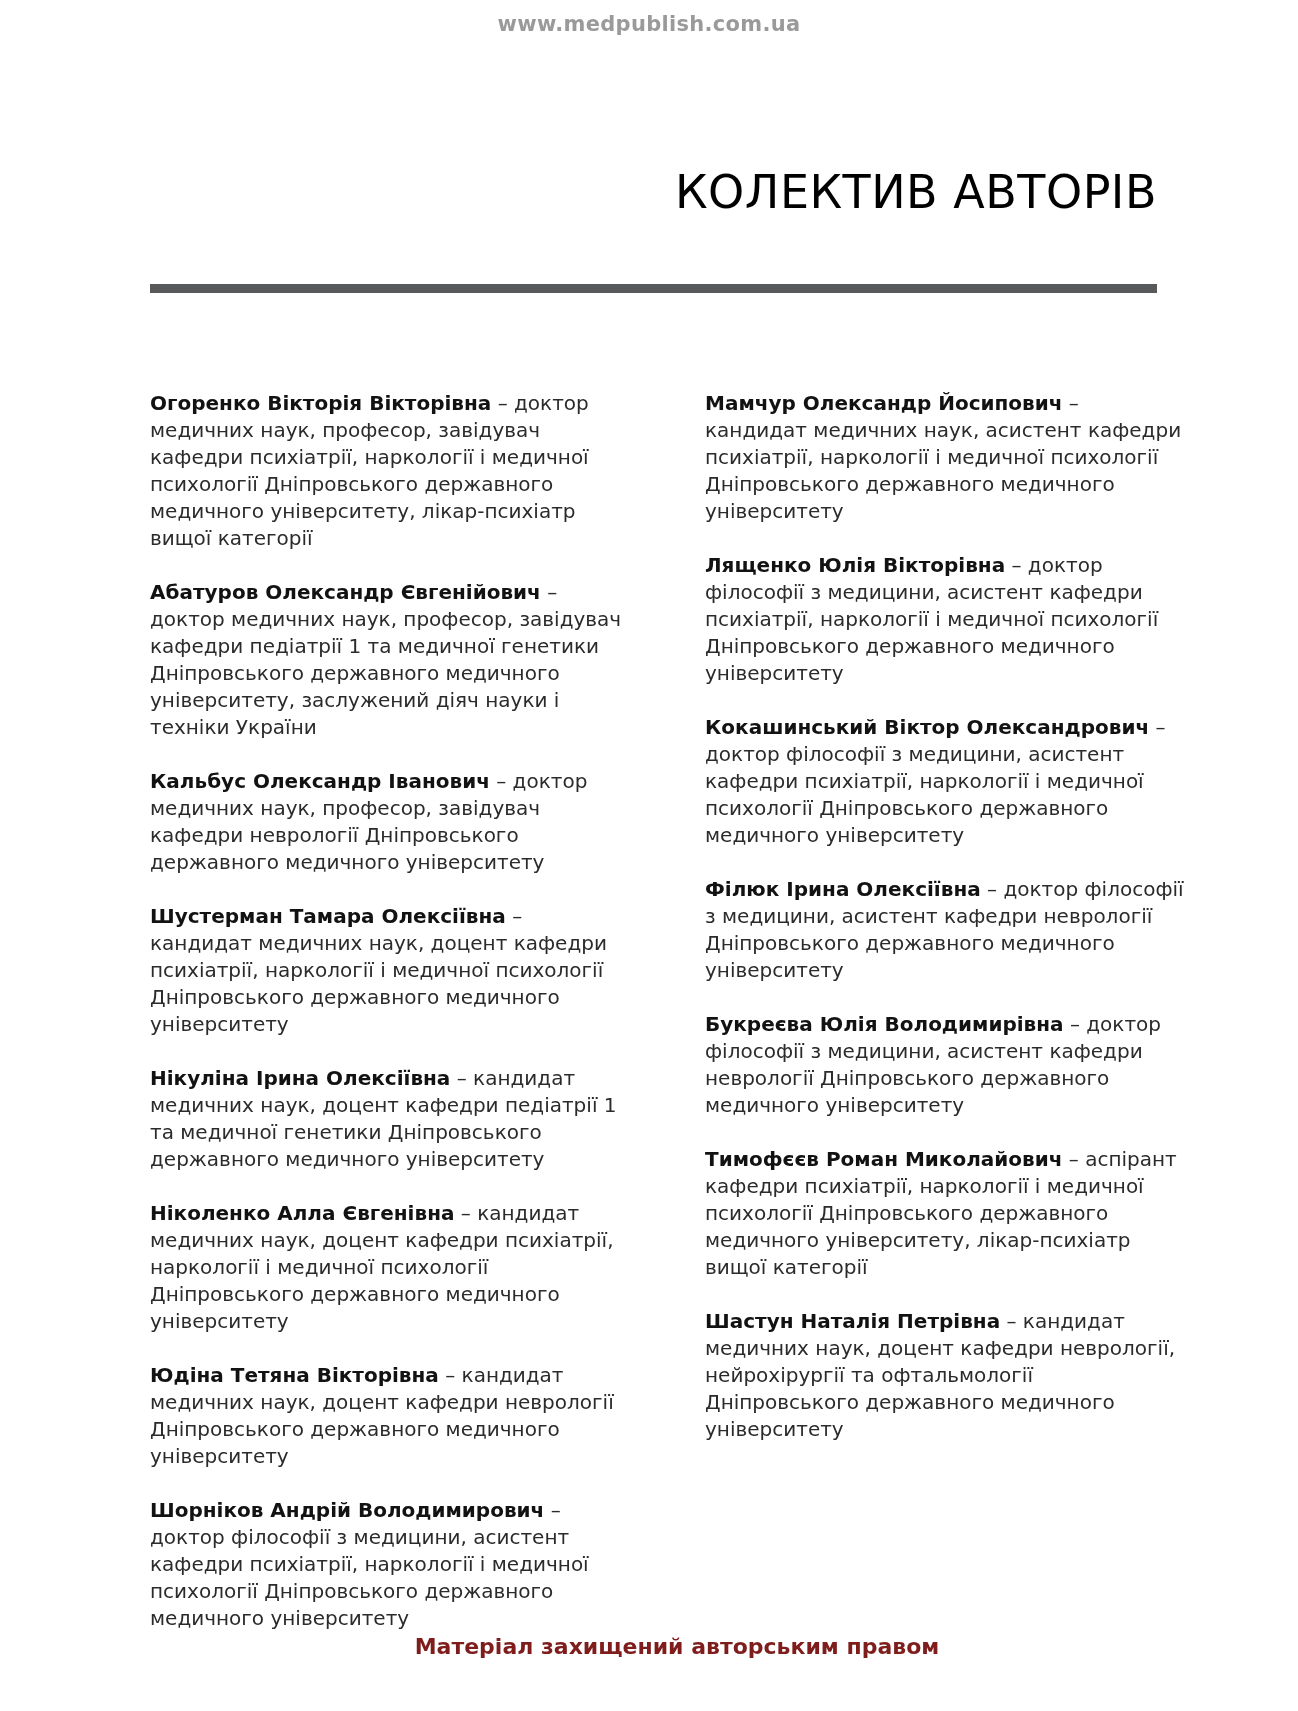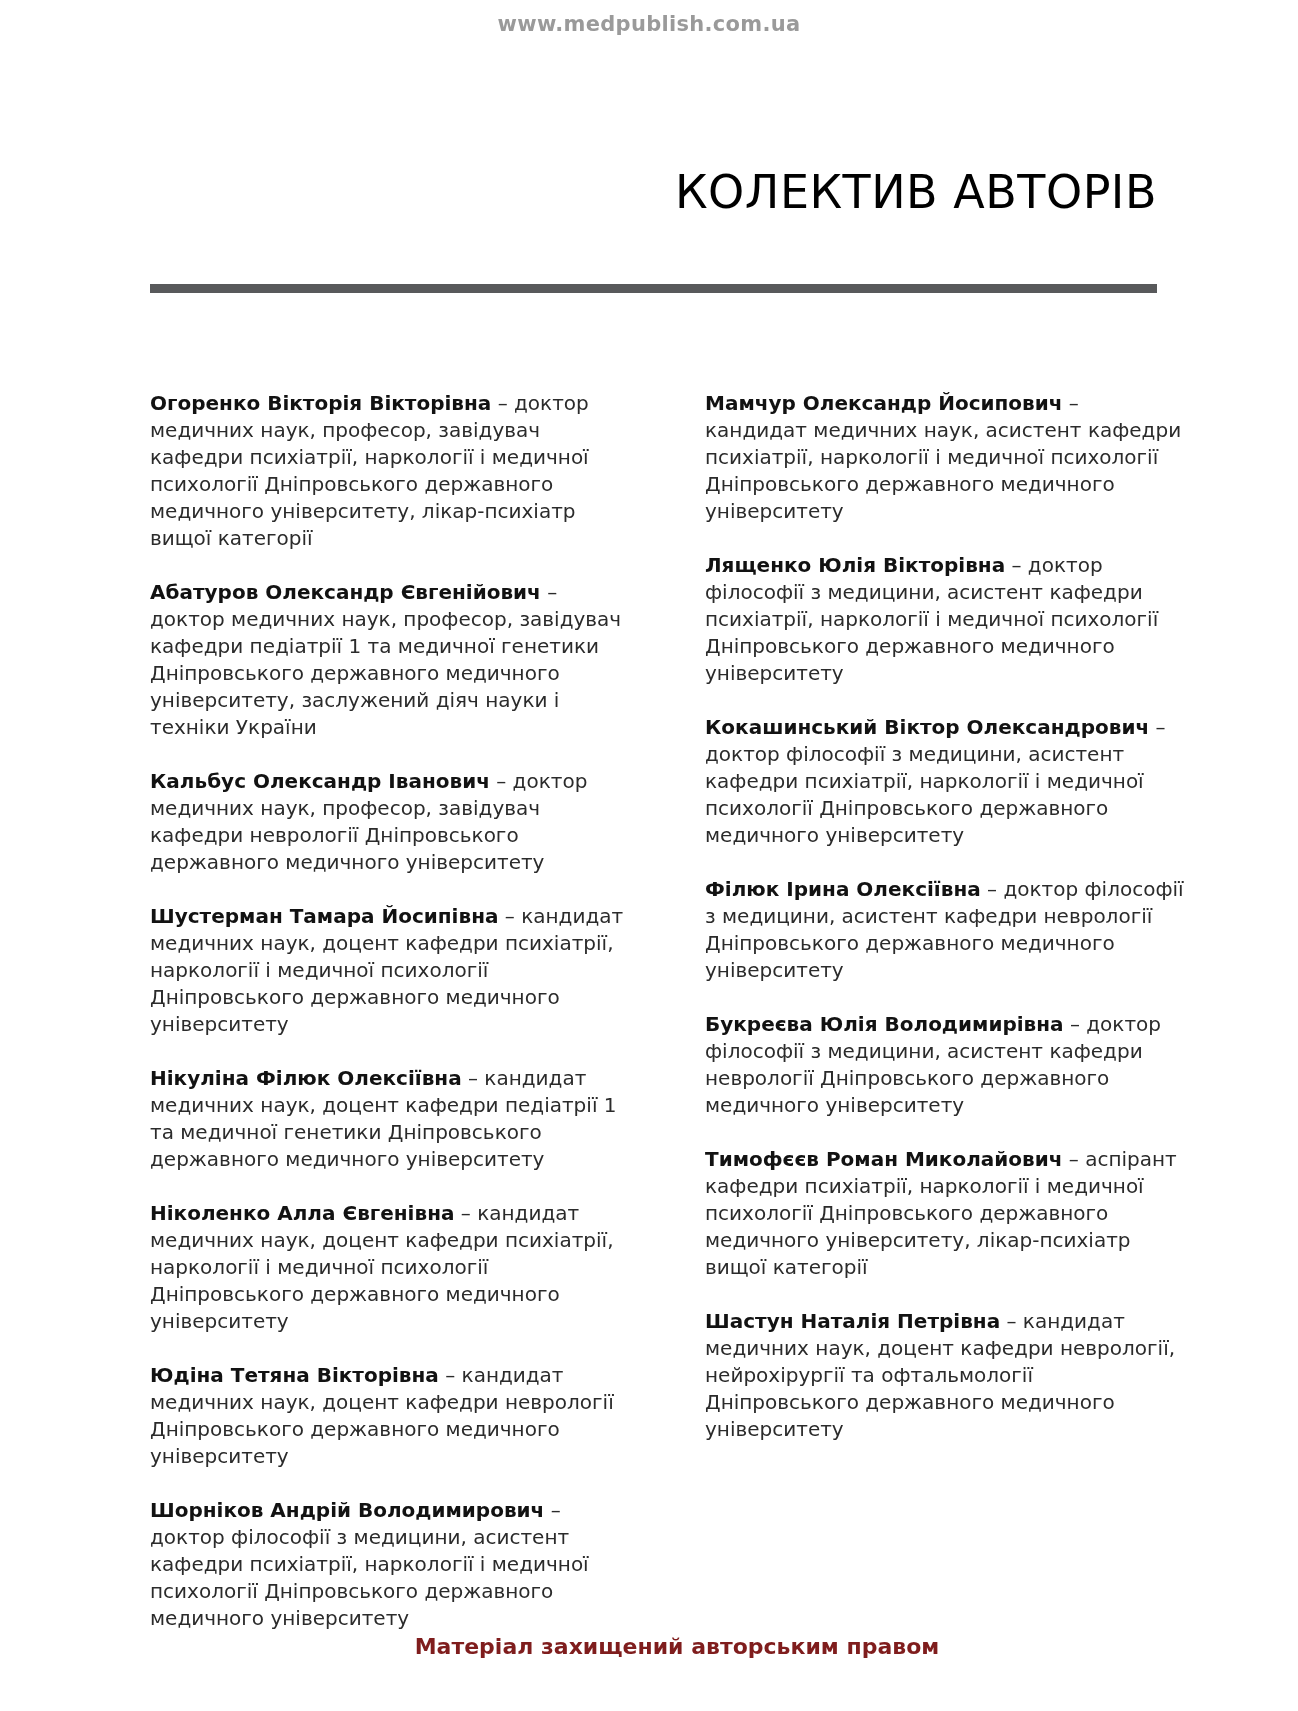--- a/index.html
+++ b/index.html
@@ -98,25 +98,25 @@
       </p>
       <p class="entry">
         <span class="author-name">Абатуров Олександр Євгенійович</span>
         <span class="author-desc">– доктор медичних наук, професор, завідувач кафедри педіатрії 1 та медичної генетики Дніпровського державного медичного університету, заслужений діяч науки і техніки України</span>
       </p>
       <p class="entry">
         <span class="author-name">Кальбус Олександр Іванович</span>
         <span class="author-desc">– доктор медичних наук, професор, завідувач кафедри неврології Дніпровського державного медичного університету</span>
       </p>
       <p class="entry">
-        <span class="author-name">Шустерман Тамара Йосипівна</span>
+        <span class="author-name">Шустерман Тамара Олексіївна</span>
         <span class="author-desc">– кандидат медичних наук, доцент кафедри психіатрії, наркології і медичної психології Дніпровського державного медичного університету</span>
       </p>
       <p class="entry">
-        <span class="author-name">Нікуліна Філюк Олексіївна</span>
+        <span class="author-name">Нікуліна Ірина Олексіївна</span>
         <span class="author-desc">– кандидат медичних наук, доцент кафедри педіатрії 1 та медичної генетики Дніпровського державного медичного університету</span>
       </p>
       <p class="entry">
         <span class="author-name">Ніколенко Алла Євгенівна</span>
         <span class="author-desc">– кандидат медичних наук, доцент кафедри психіатрії, наркології і медичної психології Дніпровського державного медичного університету</span>
       </p>
       <p class="entry">
         <span class="author-name">Юдіна Тетяна Вікторівна</span>
         <span class="author-desc">– кандидат медичних наук, доцент кафедри неврології Дніпровського державного медичного університету</span>
       </p>

